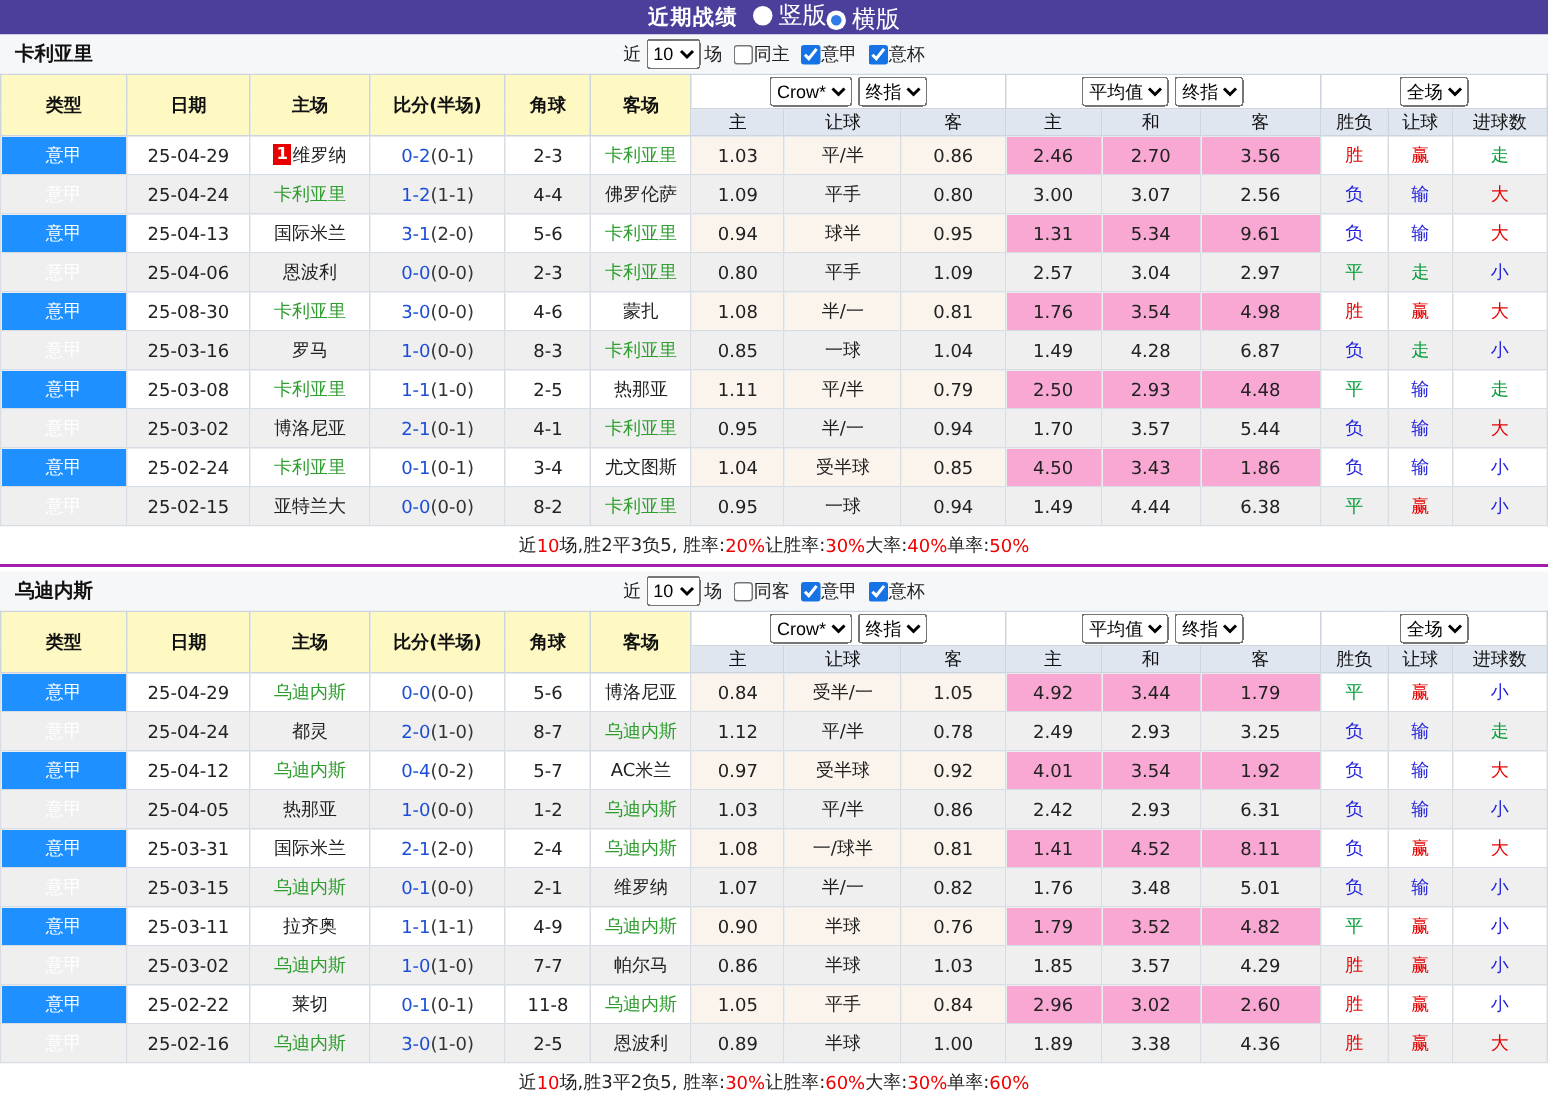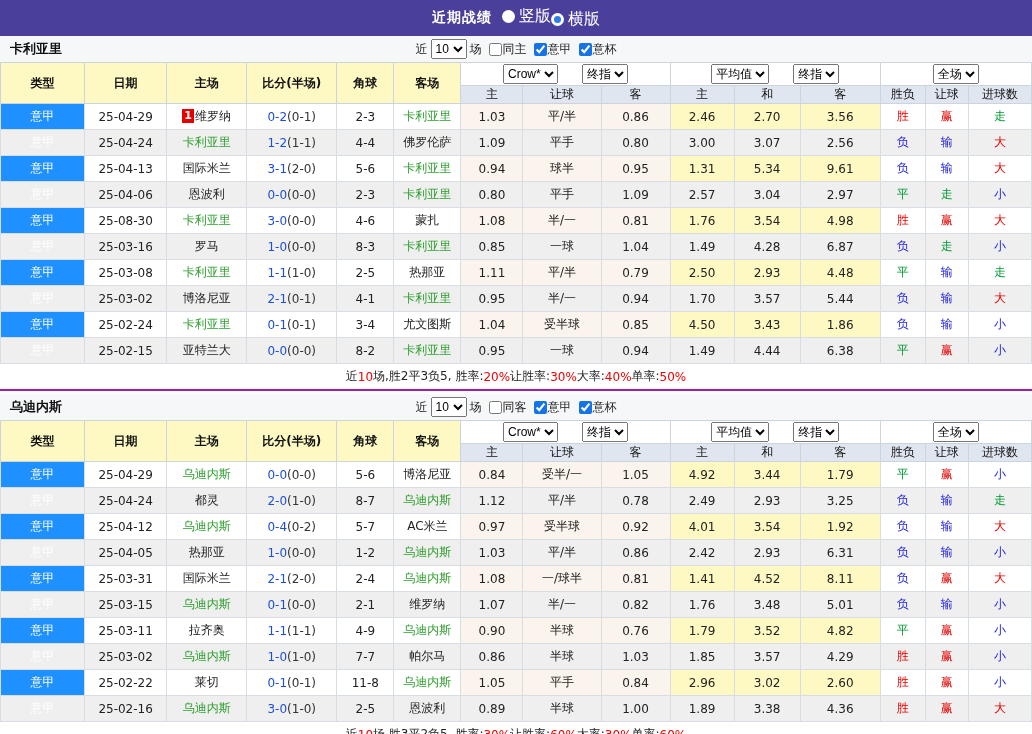--- a/index.html
+++ b/index.html
@@ -1,44 +1,44 @@
 <!DOCTYPE html>
 <html><head>
 <meta charset="utf-8">
 <style>
   html,body{margin:0;padding:0;}
   body{width:1032px;height:734px;background:#fff;font-family:"DejaVu Sans","Liberation Sans",sans-serif;color:#222;overflow:hidden;}
   
-  .topbar{height:36px;background:#4a3f9b;color:#fff;display:flex;align-items:center;justify-content:center;gap:10px;}
+  .topbar{height:23px;background:#4a3f9b;color:#fff;display:flex;align-items:center;justify-content:center;gap:10px;}
   .topbar .title{font-size:14px;font-weight:bold;letter-spacing:1px;}
   .radio-item{display:inline-flex;align-items:center;gap:4px;font-size:16px;cursor:pointer;}
   .radio-dot{width:13px;height:13px;border-radius:50%;background:#fff;display:inline-flex;align-items:center;justify-content:center;}
   .radio-dot.sel::after{content:"";width:7px;height:7px;border-radius:50%;background:#2e7ce8;}
   
   .table-block{border-bottom:2px solid #a21caf;}
   .table-block + .table-block{margin-top:3px;}
   .band{height:26px;display:flex;align-items:center;position:relative;background:#f6f7f9;font-size:12px;}
   .band .team{position:absolute;left:10px;font-weight:bold;font-size:13px;color:#111;}
   .band .controls{margin:0 auto;display:flex;align-items:center;gap:3px;}
   .band select{height:20px;font-size:12px;}
   .cb{display:inline-flex;align-items:center;}
   .cb input{width:13px;height:13px;accent-color:#1673e6;margin:0 1px 0 4px;}
   table{border-collapse:collapse;table-layout:fixed;width:1032px;font-size:12px;}
   th,td{border:1px solid #ccd4de;text-align:center;padding:0;overflow:hidden;white-space:nowrap;}
   thead th{background:#dfe6f0;font-weight:normal;color:#111;}
   thead tr.hrow1 th{height:22px;}
   thead tr.hrow2 th{height:17px;}
   th.mainh{background:#fef9c3;font-weight:bold;}
   th.selects-cell{background:#fff;}
-  th.selects-cell select{height:20px;font-size:12px;margin:0 12px;}
+  th.selects-cell select{height:20px;font-size:12px;margin:0 2px;}
   tbody td{height:25px;border:1px solid #d8dde4;background:#fff;}
   tbody tr.even td{background:#efefef;}
   tbody td.league{background:#1e90ff;color:#fff;}
   tbody td.ah{background:#fbf4ec;}
-  tbody td.eu{background:#fef9c3;}
+  tbody td.eu{background:#f9a8d4;}
   .focal{color:#2e9e2e;}
   .ft{color:#1d4ed8;}
   .ht{color:#333;}
   .badge{display:inline-block;background:#e60000;color:#fff;font-weight:bold;font-size:11px;line-height:14px;padding:0 2px;margin-right:1px;vertical-align:1px;}
   .c-r{color:#e60000;}
   .c-b{color:#2222dd;}
   .c-g{color:#009933;}
   .summary{height:25px;display:flex;align-items:center;justify-content:center;font-size:12px;background:#fff;}
   .summary .red{color:#f00000;}
   .summary .blk{color:#222;}

